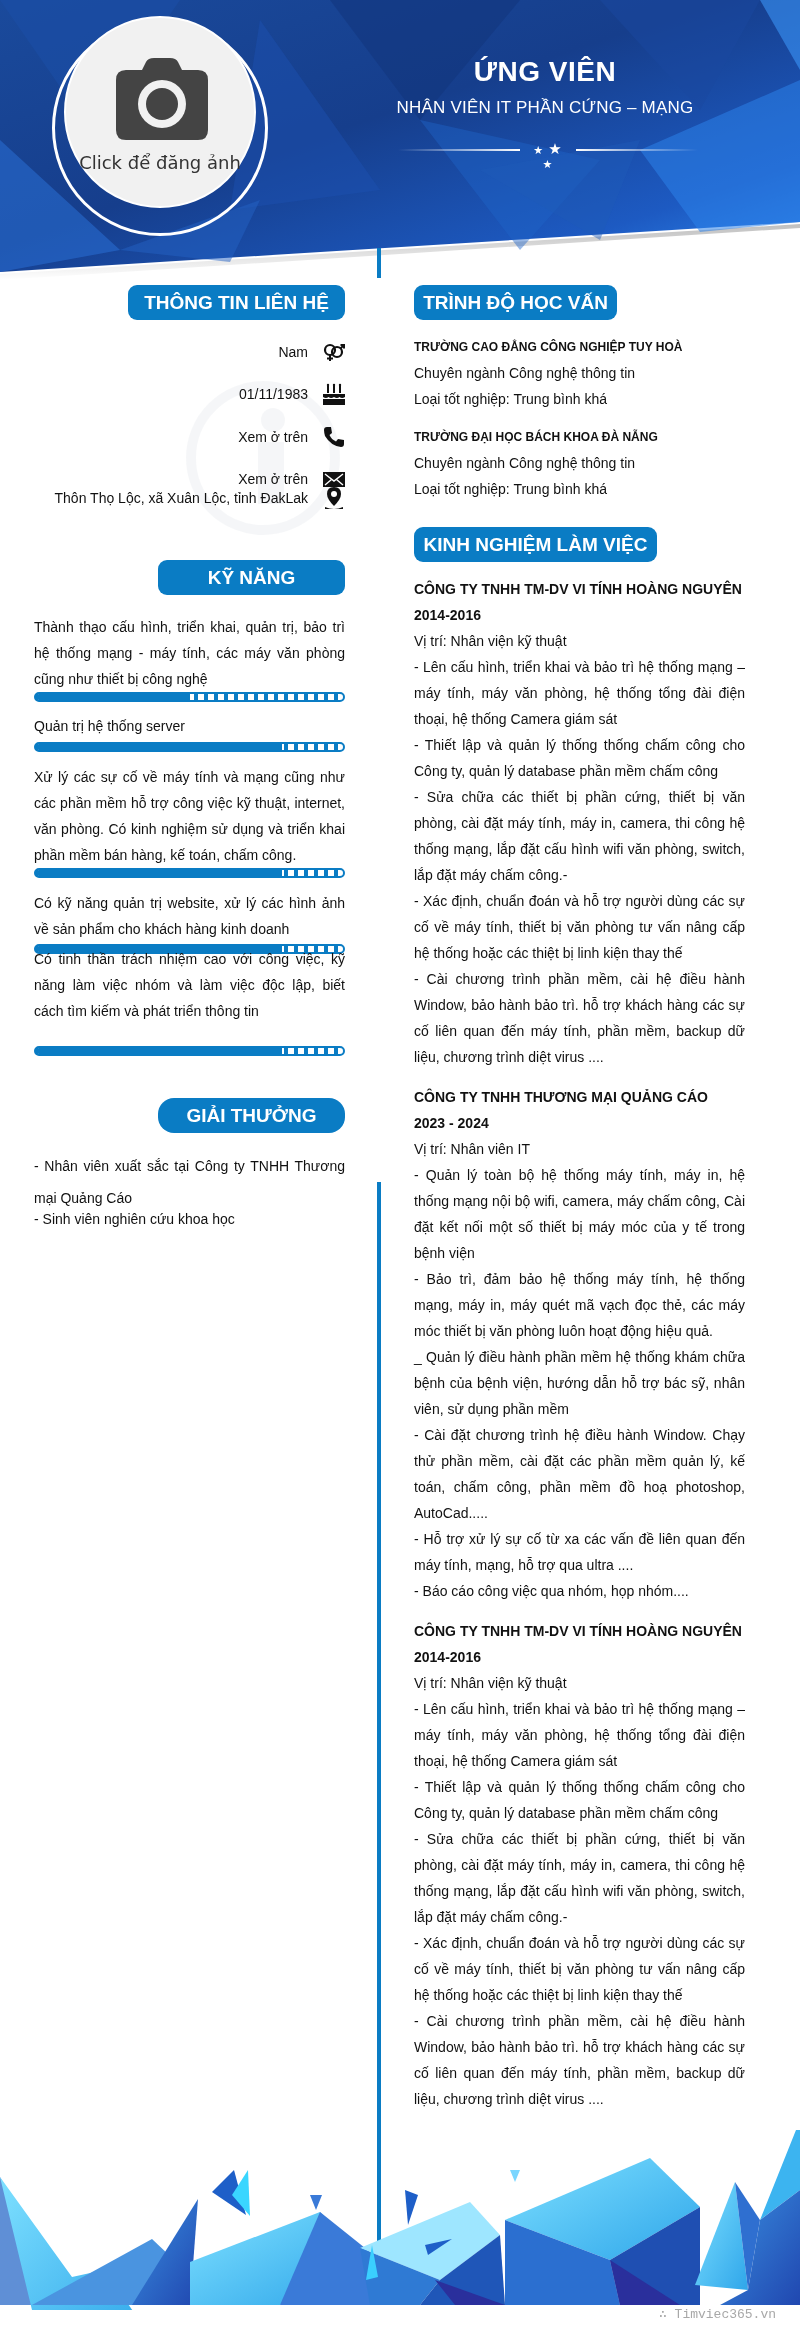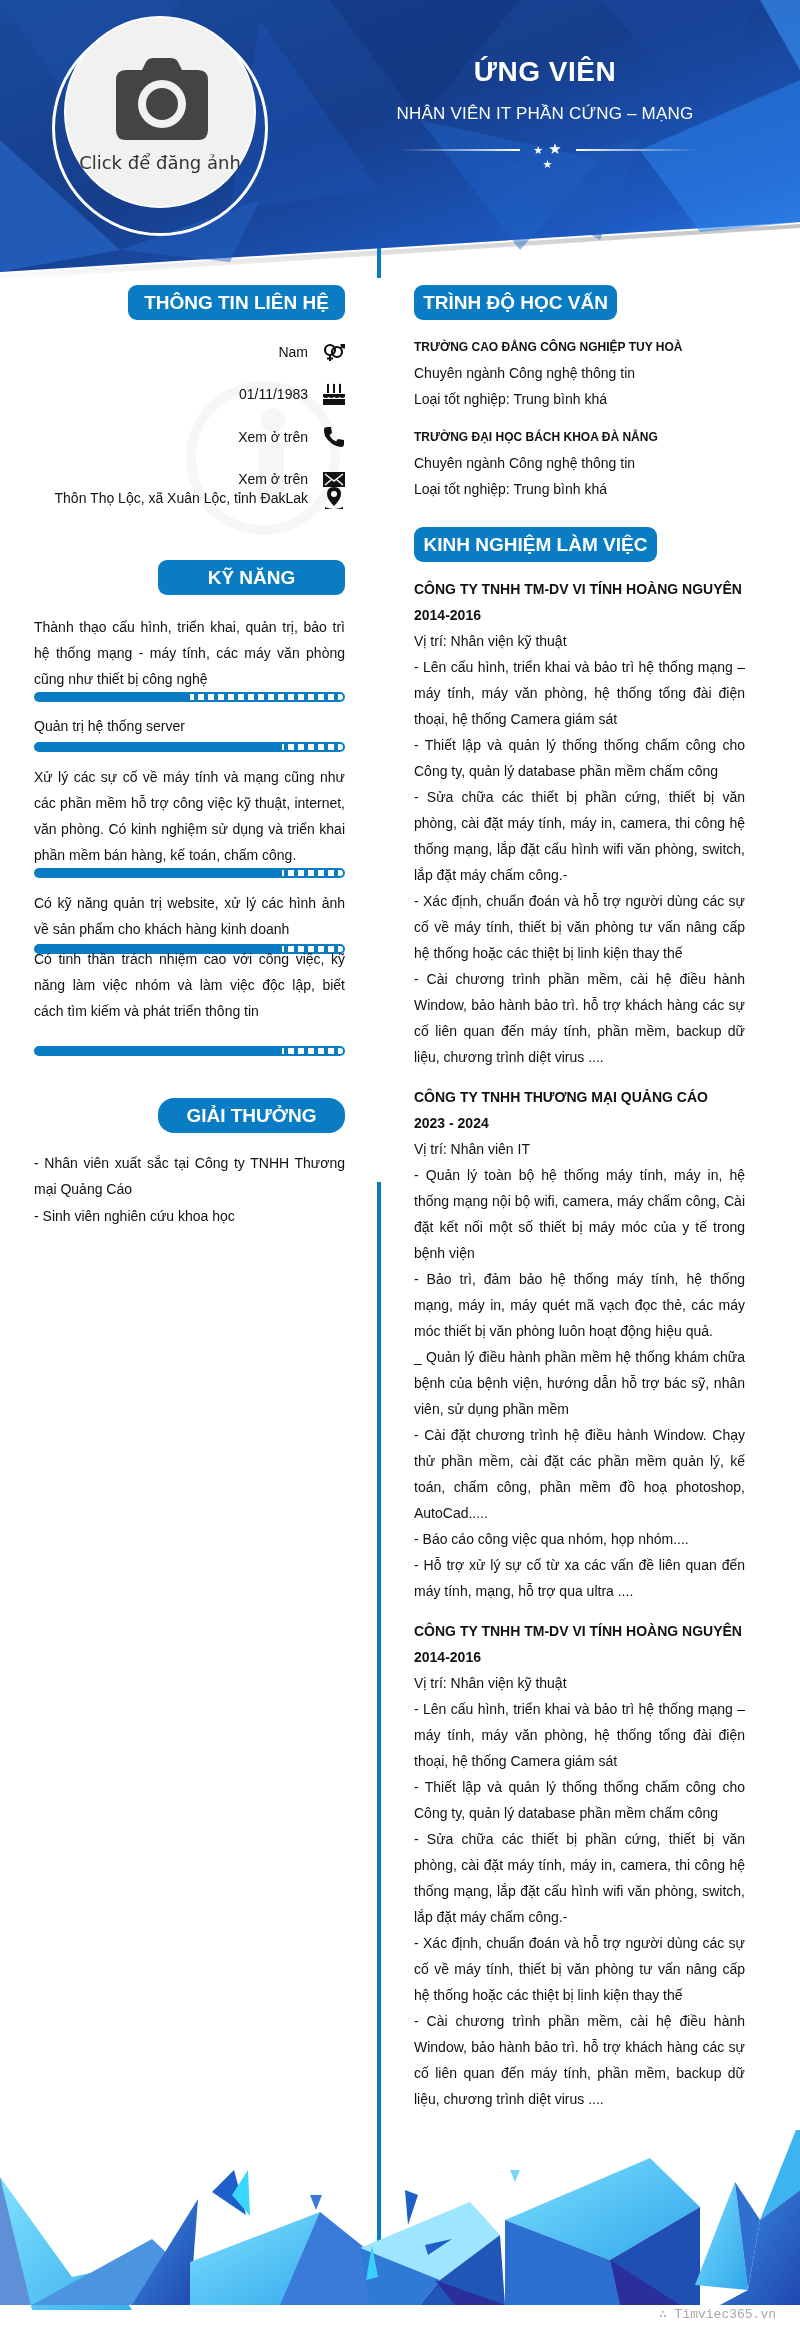--- a/index.html
+++ b/index.html
@@ -8,42 +8,42 @@
 
   
   .header { position: absolute; left: 0; top: 0; width: 800px; height: 280px; }
   .header svg.bg { position: absolute; left: 0; top: 0; }
   .photo-ring { position: absolute; left: 52px; top: 20px; width: 216px; height: 216px; border-radius: 50%; border: 3px solid #ffffff; }
   .photo { position: absolute; left: 64px; top: 16px; width: 192px; height: 192px; border-radius: 50%; background: #f1f1f1; border: 2px solid #ffffff; cursor: pointer; }
   .photo .cam { position: absolute; left: 50px; top: 40px; }
   .photo .cap { position: absolute; left: 0; right: 0; top: 134px; text-align: center; font-size: 18px; color: #333; font-family: "DejaVu Sans", sans-serif; }
   .title-block { position: absolute; left: 395px; width: 300px; top: 56px; text-align: center; color: #fff; }
   .name { font-size: 28px; font-weight: bold; letter-spacing: 0.5px; }
-  .job { font-size: 17px; margin-top: 16px; letter-spacing: 0.2px; }
+  .job { font-size: 17px; margin-top: 10px; letter-spacing: 0.2px; }
   .stars-row { position: absolute; left: 398px; top: 143px; width: 300px; height: 14px; }
   .stars-row .ln { position: absolute; top: 6px; height: 2px; background: linear-gradient(90deg, rgba(255,255,255,0), #fff); }
   .stars-row .ln.l { left: 0; width: 122px; }
   .stars-row .ln.r { right: 0; width: 122px; background: linear-gradient(90deg, #fff, rgba(255,255,255,0)); }
   .stars-row .st { position: absolute; left: 130px; width: 40px; top: -3px; text-align: center; color: #fff; font-size: 11px; letter-spacing: 1px; }
   .stars-row .st b { font-size: 15px; }
 
   .vline { position: absolute; background: #0a7cc4; width: 4px; left: 377px; }
 
   .badge { position: absolute; height: 35px; background: #0a7cc4; border-radius: 9px; color: #fff; font-weight: bold; font-size: 19px; line-height: 35px; text-align: center; }
 
   
   .contact-row { position: absolute; right: 492px; height: 24px; display: flex; align-items: center; justify-content: flex-end; font-size: 14px; color: #111; }
   .contact-row .ico { position: absolute; left: calc(100% + 14px); top: 0; width: 24px; height: 24px; }
   .watermark { position: absolute; left: 178px; top: 380px; width: 170px; height: 160px; opacity: 0.06; }
 
   .skill-text { position: absolute; left: 34px; width: 311px; font-size: 14px; line-height: 26px; text-align: justify; color: #111; }
   .skill-bar { position: absolute; left: 34px; width: 311px; height: 10px; border: 2px solid #0a7cc4; border-radius: 5px; overflow: hidden; background: repeating-linear-gradient(90deg, #0a7cc4 0 2px, #ffffff 2px 8px, #0a7cc4 8px 10px); }
   .skill-bar .fill { position: absolute; left: 0; top: 0; bottom: 0; background: #0a7cc4; }
 
-  .award { position: absolute; left: 34px; width: 311px; font-size: 14px; line-height: 26px; text-align: justify; }
+  .award { position: absolute; left: 34px; width: 311px; font-size: 14px; line-height: 32px; text-align: justify; }
 
   
   .rc { position: absolute; left: 414px; width: 331px; font-size: 14px; line-height: 26px; color: #111; }
   .rc .bold { font-weight: bold; font-size: 14px; }
   .rc p { text-align: justify; }
   .edu-title { font-weight: bold; font-size: 12px; }
 
   .footer { position: absolute; left: 0; top: 2130px; width: 800px; height: 180px; }
   .credit { position: absolute; right: 24px; top: 2306px; font-family: "Liberation Mono", monospace; font-size: 13px; color: #a8a8a8; }
 </style>
@@ -219,22 +219,22 @@
 </div>
 
 <div class="rc" style="top:1084px;">
   <div class="bold">CÔNG TY TNHH THƯƠNG MẠI QUẢNG CÁO</div>
   <div class="bold">2023 - 2024</div>
   <div>Vị trí: Nhân viên IT</div>
   <p>- Quản lý toàn bộ hệ thống máy tính, máy in, hệ thống mạng nội bộ wifi, camera, máy chấm công, Cài đặt kết nối một số thiết bị máy móc của y tế trong bệnh viện</p>
   <p>- Bảo trì, đảm bảo hệ thống máy tính, hệ thống mạng, máy in, máy quét mã vạch đọc thẻ, các máy móc thiết bị văn phòng luôn hoạt động hiệu quả.</p>
   <p>_ Quản lý điều hành phần mềm hệ thống khám chữa bệnh của bệnh viện, hướng dẫn hỗ trợ bác sỹ, nhân viên,  sử dụng phần mềm</p>
   <p>- Cài đặt chương trình hệ điều hành Window. Chạy thử phần mềm, cài đặt các phần mềm quản lý, kế toán, chấm công, phần mềm đồ hoạ photoshop, AutoCad.....</p>
+  <p>- Hỗ trợ xử lý sự cố từ xa các vấn đề liên quan đến máy tính, mạng, hỗ trợ qua ultra ....</p>
   <p>- Báo cáo công việc qua nhóm, họp nhóm....</p>
-  <p>- Hỗ trợ xử lý sự cố từ xa các vấn đề liên quan đến máy tính, mạng, hỗ trợ qua ultra ....</p>
 </div>
 
 <div class="rc" style="top:1618px;">
   <div class="bold">CÔNG TY TNHH TM-DV VI TÍNH HOÀNG NGUYÊN</div>
   <div class="bold">2014-2016</div>
   <div>Vị trí: Nhân viện kỹ thuật</div>
   <p>- Lên cấu hình, triển khai và bảo trì hệ thống mạng – máy tính, máy văn phòng, hệ thống tổng đài điện thoại, hệ thống Camera giám sát</p>
   <p>- Thiết lập và quản lý thống thống chấm công cho Công ty, quản lý database phần mềm chấm công</p>
   <p>- Sửa chữa các thiết bị phần cứng, thiết bị văn phòng, cài đặt máy tính, máy in, camera, thi công hệ thống mạng, lắp đặt cấu hình wifi văn phòng, switch, lắp đặt máy chấm công.-</p>
   <p>- Xác định, chuẩn đoán và hỗ trợ người dùng các sự cố về máy tính, thiết bị văn phòng tư vấn nâng cấp hệ thống hoặc các thiệt bị linh kiện thay thế</p>

